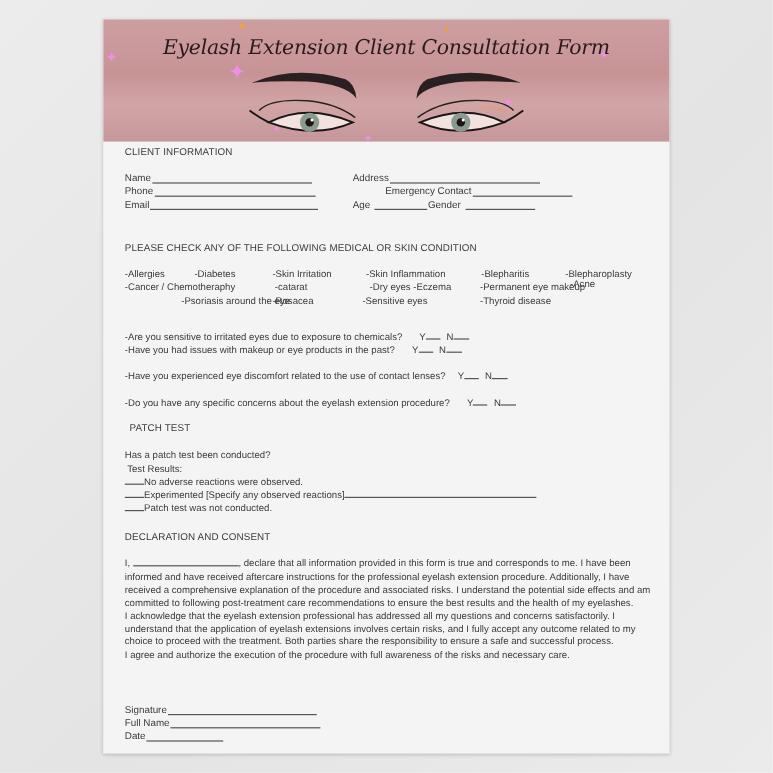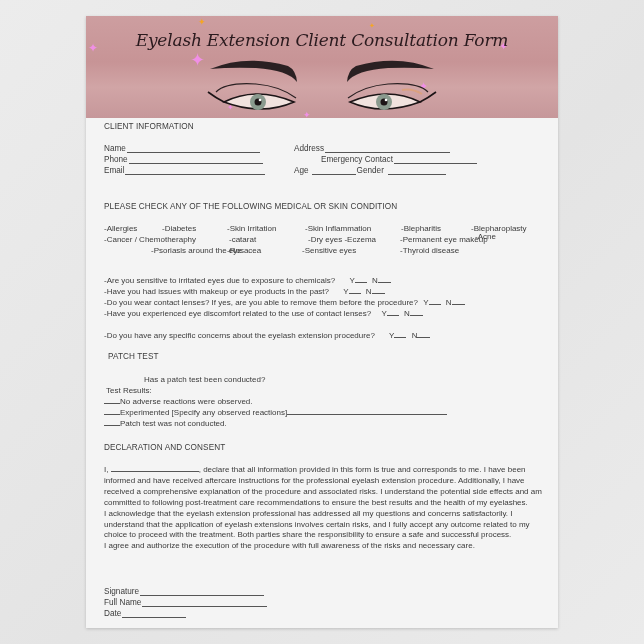--- a/index.html
+++ b/index.html
@@ -136,38 +136,33 @@
   <div class="q" style="top:271px;">
     <span>-Have you had issues with makeup or eye products in the past?</span>
     <span style="margin-left:12px;"><span>Y</span><span class="ul" style="width:12px;"></span></span>
     <span style="margin-left:3px;"><span>N</span><span class="ul" style="width:13px;"></span></span>
   </div>
   <div class="q" style="top:260px;">
     <span>-Are you sensitive to irritated eyes due to exposure to chemicals?</span>
     <span style="margin-left:12px;"><span>Y</span><span class="ul" style="width:12px;"></span></span>
     <span style="margin-left:3px;"><span>N</span><span class="ul" style="width:13px;"></span></span>
   </div>
-  <div class="q" style="top:282px;">
-    <span>-Do you wear contact lenses? If yes, are you able to remove them before the procedure?</span>
-    <span style="margin-left:3px;"><span>Y</span><span class="ul" style="width:12px;"></span></span>
-    <span style="margin-left:3px;"><span>N</span><span class="ul" style="width:13px;"></span></span>
-  </div>
   <div class="q" style="top:293px;">
     <span>-Have you experienced eye discomfort related to the use of contact lenses?</span>
     <span style="margin-left:8px;"><span>Y</span><span class="ul" style="width:12px;"></span></span>
     <span style="margin-left:3px;"><span>N</span><span class="ul" style="width:13px;"></span></span>
   </div>
   <div class="q" style="top:315px;">
     <span>-Do you have any specific concerns about the eyelash extension procedure?</span>
     <span style="margin-left:12px;"><span>Y</span><span class="ul" style="width:12px;"></span></span>
     <span style="margin-left:3px;"><span>N</span><span class="ul" style="width:13px;"></span></span>
   </div>
 
   <div class="section-title" style="left:22px;top:336px;">PATCH TEST</div>
-  <div class="cond" style="left:18px;top:359px;margin-left:40px;">Has a patch test been conducted?</div>
+  <div class="cond" style="left:18px;top:359px;">Has a patch test been conducted?</div>
   <div class="cond" style="left:20px;top:370px;">Test Results:</div>
   <div class="cond" style="left:18px;top:381px;">
     <span class="ul" style="width:16px;"></span><span>No adverse reactions were observed.</span>
   </div>
   <div class="cond" style="left:18px;top:392px;">
     <span class="ul" style="width:16px;"></span><span>Experimented [Specify any observed reactions]</span><span class="ul" style="width:160px;"></span>
   </div>
   <div class="cond" style="left:18px;top:403px;">
     <span class="ul" style="width:16px;"></span><span>Patch test was not conducted.</span>
   </div>

